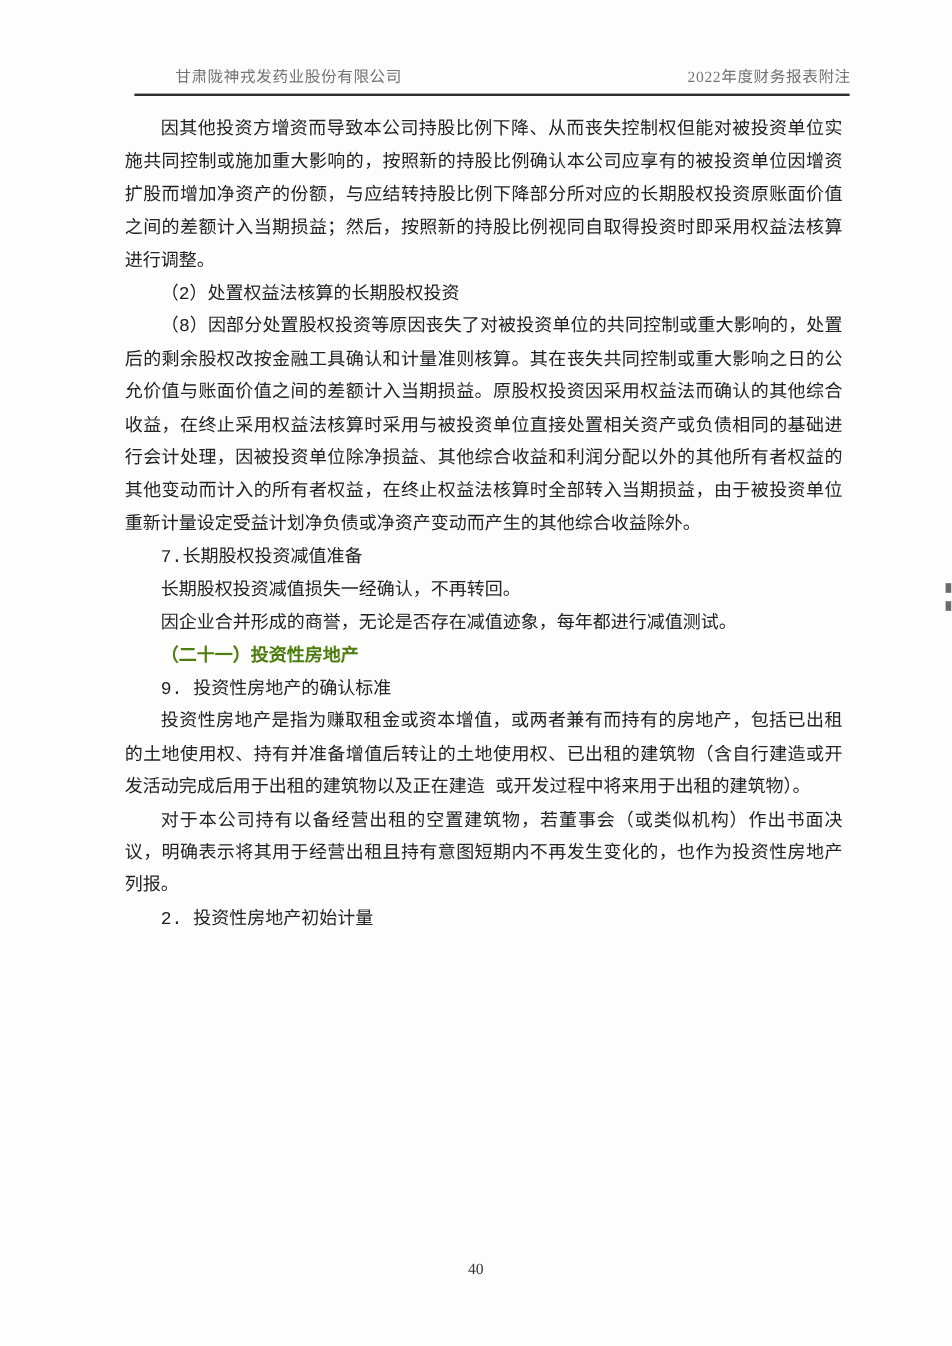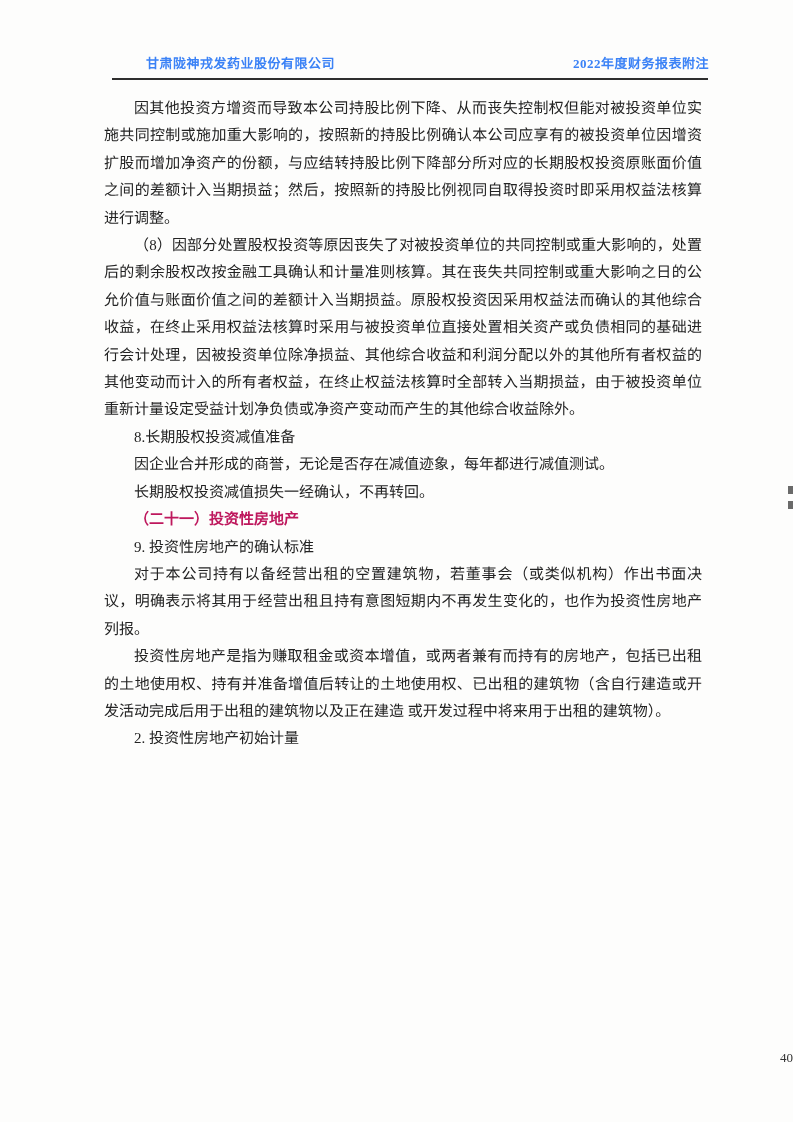--- a/index.html
+++ b/index.html
@@ -18,57 +18,57 @@
   }
   .header {
     position: absolute;
     top: 53px;
     left: 146px;
     right: 84px;
     display: flex;
     justify-content: space-between;
     align-items: center;
     font-size: 13px;
-    color: #3b82f6;
+    color: #737373;
     letter-spacing: 0.5px;
-    font-weight: bold;
   }
   .header-rule {
     position: absolute;
     top: 78px;
     left: 112px;
     width: 596px;
     height: 0;
     border-top: 2px solid #2e2e2e;
   }
   .content {
     position: absolute;
     top: 95px;
     left: 104px;
     width: 598px;
     font-size: 15px;
     line-height: 27.4px;
     text-align: justify;
     color: #232323;
+    font-family: Liberation Mono, monospace;
   }
   .content p {
     margin: 0;
     padding: 0;
     text-indent: 2em;
   }
   .content p.heading-bold {
     font-weight: bold;
-    color: #be185d;
+    color: #4d7c0f;
   }
   .footer {
     position: absolute;
     top: 1050px;
     left: 0;
     width: 100%;
-    text-align: right;
+    text-align: center;
     font-size: 13px;
     color: #333333;
   }
   .scan-artifact {
     position: absolute;
     right: 0;
     top: 486px;
     width: 5px;
     height: 24px;
   }
@@ -85,28 +85,29 @@
 <div class="page">
 
   <div class="header">
     <span>甘肃陇神戎发药业股份有限公司</span>
     <span>2022年度财务报表附注</span>
   </div>
   <div class="header-rule"></div>
 
   <div class="content">
     <p class="paragraph">因其他投资方增资而导致本公司持股比例下降、从而丧失控制权但能对被投资单位实施共同控制或施加重大影响的，按照新的持股比例确认本公司应享有的被投资单位因增资扩股而增加净资产的份额，与应结转持股比例下降部分所对应的长期股权投资原账面价值之间的差额计入当期损益；然后，按照新的持股比例视同自取得投资时即采用权益法核算进行调整。</p>
+    <p class="heading">（2）处置权益法核算的长期股权投资</p>
     <p class="paragraph">（8）因部分处置股权投资等原因丧失了对被投资单位的共同控制或重大影响的，处置后的剩余股权改按金融工具确认和计量准则核算。其在丧失共同控制或重大影响之日的公允价值与账面价值之间的差额计入当期损益。原股权投资因采用权益法而确认的其他综合收益，在终止采用权益法核算时采用与被投资单位直接处置相关资产或负债相同的基础进行会计处理，因被投资单位除净损益、其他综合收益和利润分配以外的其他所有者权益的其他变动而计入的所有者权益，在终止权益法核算时全部转入当期损益，由于被投资单位重新计量设定受益计划净负债或净资产变动而产生的其他综合收益除外。</p>
-    <p class="heading">8.长期股权投资减值准备</p>
+    <p class="heading">7.长期股权投资减值准备</p>
+    <p class="paragraph">长期股权投资减值损失一经确认，不再转回。</p>
     <p class="paragraph">因企业合并形成的商誉，无论是否存在减值迹象，每年都进行减值测试。</p>
-    <p class="paragraph">长期股权投资减值损失一经确认，不再转回。</p>
     <p class="heading-bold">（二十一）投资性房地产</p>
     <p class="heading">9. 投资性房地产的确认标准</p>
+    <p class="paragraph">投资性房地产是指为赚取租金或资本增值，或两者兼有而持有的房地产，包括已出租的土地使用权、持有并准备增值后转让的土地使用权、已出租的建筑物（含自行建造或开发活动完成后用于出租的建筑物以及正在建造 或开发过程中将来用于出租的建筑物）。</p>
     <p class="paragraph">对于本公司持有以备经营出租的空置建筑物，若董事会（或类似机构）作出书面决议，明确表示将其用于经营出租且持有意图短期内不再发生变化的，也作为投资性房地产列报。</p>
-    <p class="paragraph">投资性房地产是指为赚取租金或资本增值，或两者兼有而持有的房地产，包括已出租的土地使用权、持有并准备增值后转让的土地使用权、已出租的建筑物（含自行建造或开发活动完成后用于出租的建筑物以及正在建造 或开发过程中将来用于出租的建筑物）。</p>
     <p class="heading">2. 投资性房地产初始计量</p>
   </div>
 
   <div class="scan-artifact">
     <div class="dash"></div>
     <div class="dash"></div>
   </div>
 
   <div class="footer">40</div>
 

